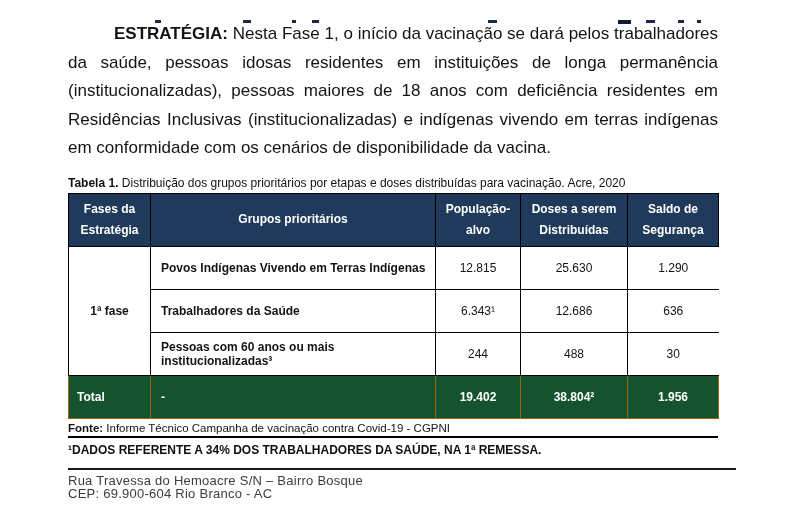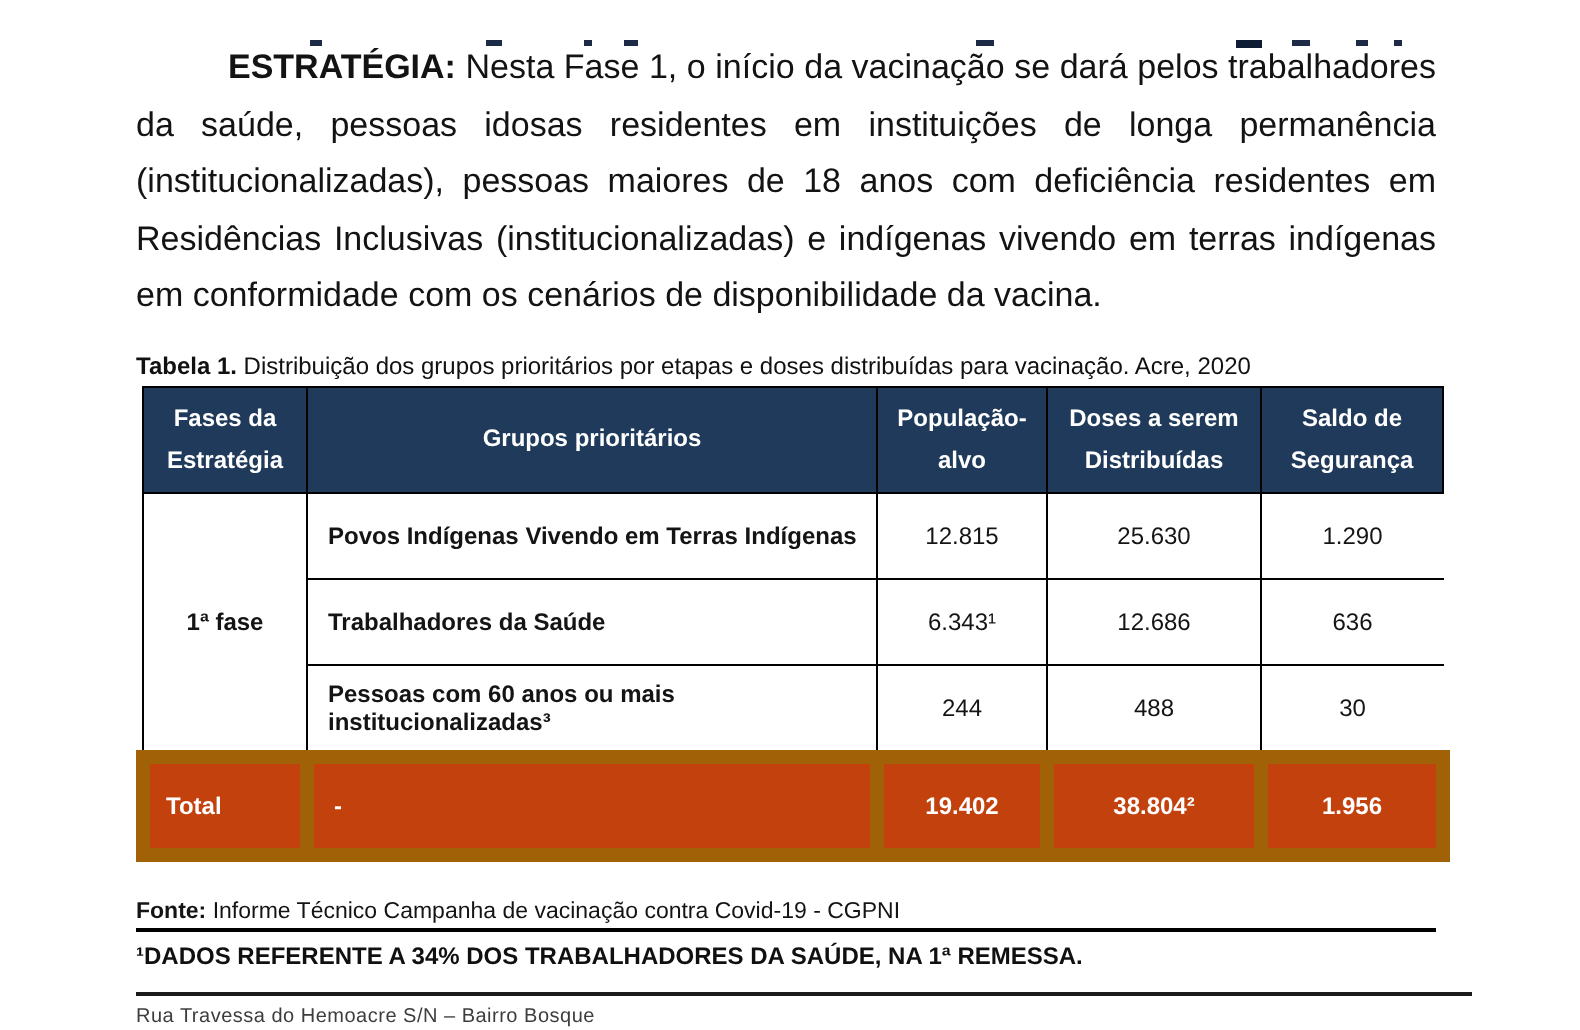--- a/index.html
+++ b/index.html
@@ -69,29 +69,29 @@
     margin-top: 36px;
   }
   td.group {
     font-weight: bold;
     text-align: left;
     padding-left: 10px;
   }
   td.num { text-align: center; font-weight: normal; }
   tr.datarow td:last-child { border-right: none; margin-top: 19px; }
   tr.totalrow td {
-    background: #c2410c;
+    background: #14532d;
     color: #ffffff;
     font-weight: bold;
-    border: 7px solid #a16207;
+    border: 1px solid #a16207;
   }
   tr.totalrow td.tlabel { text-align: left; padding-left: 8px; }
   tr.totalrow td.group { color: #ffffff; }
   .fonte {
-    margin: 19px 0 2px 0;
+    margin: 3px 0 2px 0;
     font-size: 11.5px;
   }
   .rule-thick {
     width: 650px;
     height: 2px;
     background: #000;
   }
   .footnotes { margin-top: 4px; }
   .footnotes p {
     margin: 0;
@@ -103,21 +103,21 @@
   }
   .rule-footer {
     width: 668px;
     height: 2px;
     background: #1a1a1a;
     margin-top: 10px;
   }
   .footer { margin-top: 4px; }
   .footer p {
     margin: 0;
-    font-size: 10px;
+    font-size: 13px;
     line-height: 13px;
     letter-spacing: 0.25px;
     color: #3d3d3d;
   }
   b { font-weight: bold; }
 </style>
 </head>
 <body>
 
 <div class="page">

